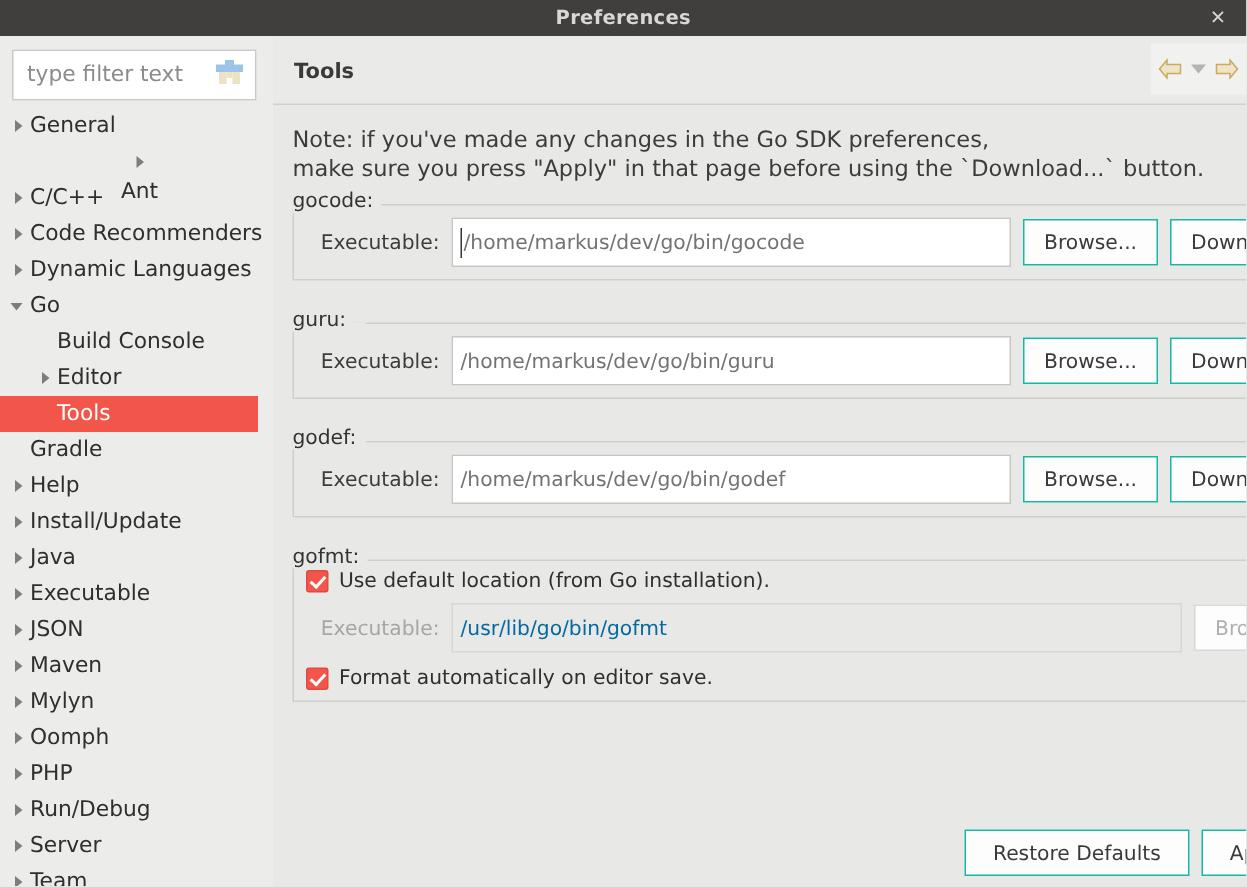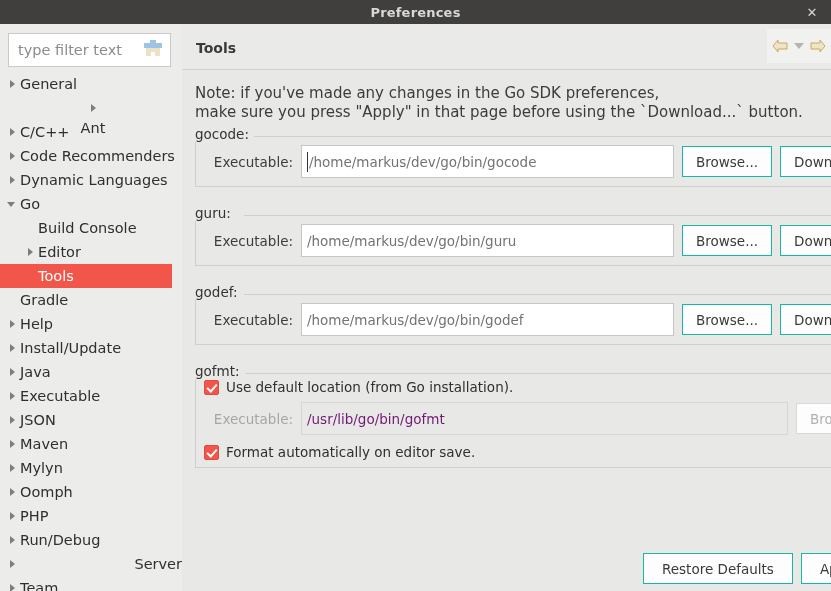--- a/index.html
+++ b/index.html
@@ -233,21 +233,21 @@
     border: 1px solid #c6c6c4;
     display: flex; align-items: center;
     font-size: 13.5px;
     color: #737373;
     padding-left: 5px;
     position: relative;
   }
   .text-input.disabled {
     background: #e8e8e6;
     border: 1px solid #d6d6d4;
-    color: #701a75;
+    color: #0369a1;
     width: 487px;
   }
   .caret {
     position: absolute; left: 5px; top: 6px;
     width: 1px; height: 20px;
     background: #333;
   }
   .text-input.has-caret .val { padding-left: 2px; }
 
   .btn {
@@ -402,21 +402,21 @@
           <span class="tree-label">Oomph</span>
         </div>
         <div class="tree-row" style="padding-left: 4px;">
           <span class="arrow collapsed"></span>
           <span class="tree-label">PHP</span>
         </div>
         <div class="tree-row" style="padding-left: 4px;">
           <span class="arrow collapsed"></span>
           <span class="tree-label">Run/Debug</span>
         </div>
-        <div class="tree-row" style="padding-left: 4px; justify-content: space-between;">
+        <div class="tree-row" style="padding-left: 4px;">
           <span class="arrow collapsed"></span>
           <span class="tree-label">Server</span>
         </div>
         <div class="tree-row" style="padding-left: 4px;">
           <span class="arrow collapsed"></span>
           <span class="tree-label">Team</span>
         </div>
       </div>
   </div>
 

